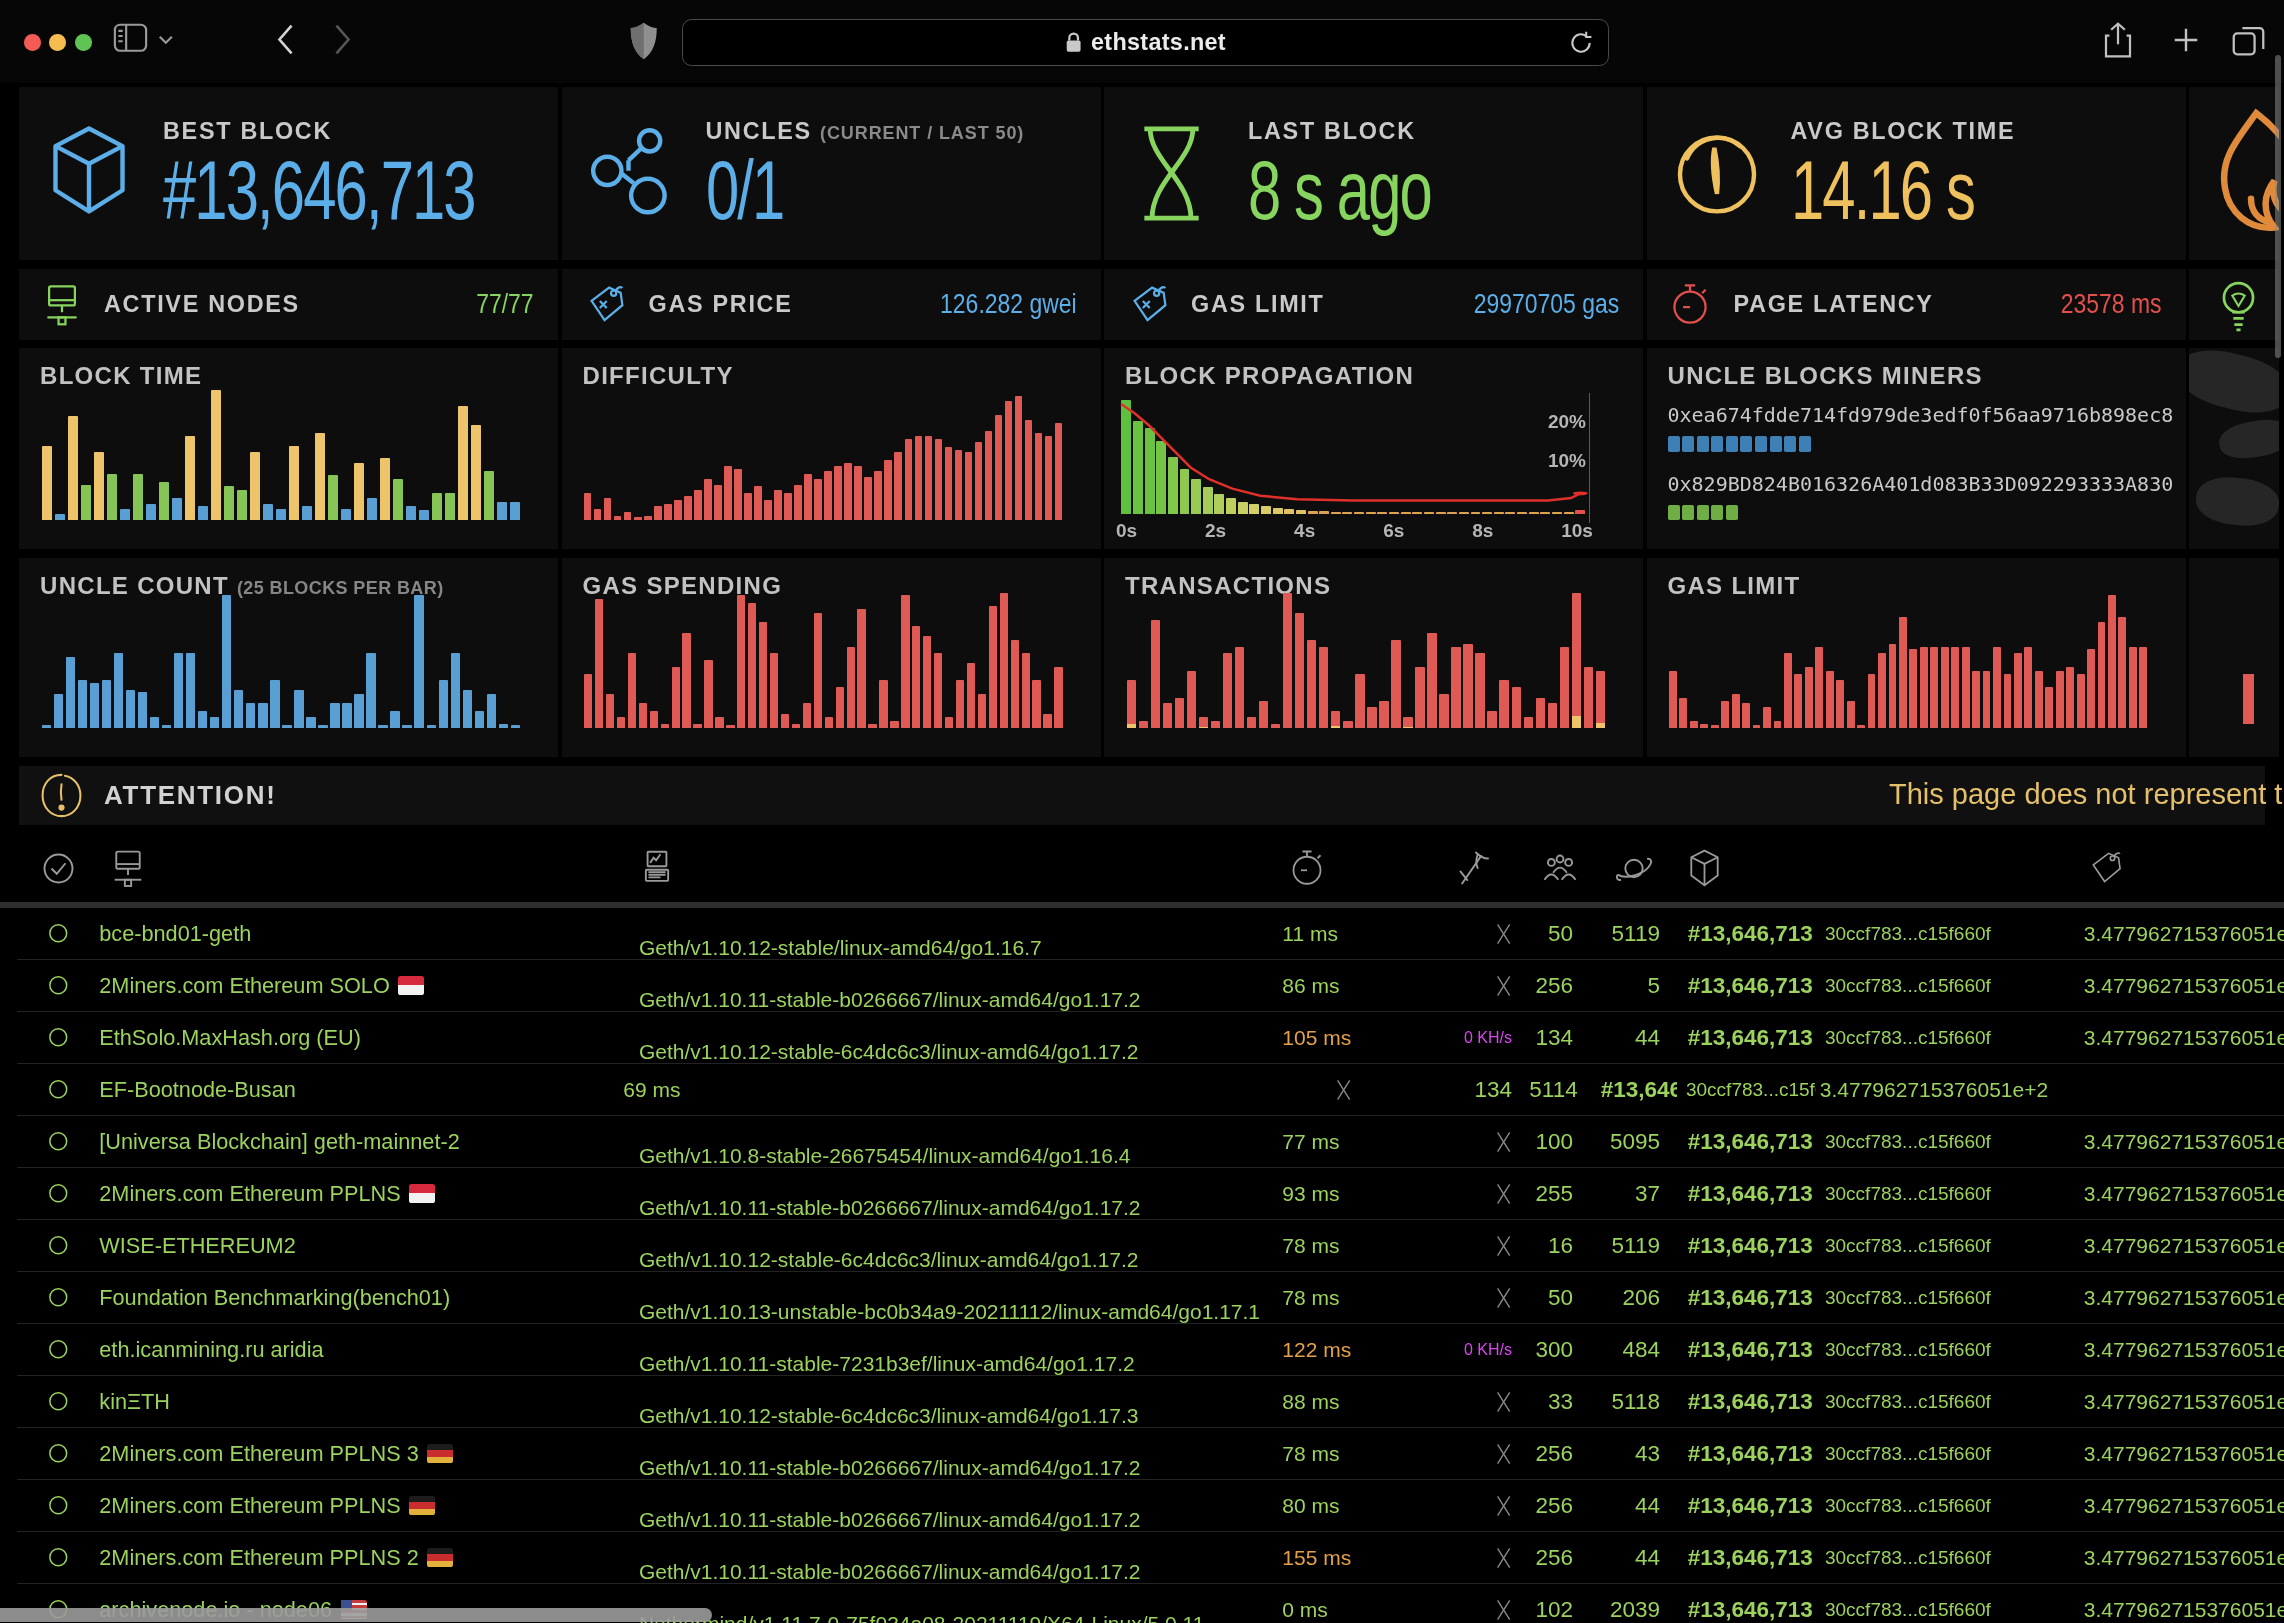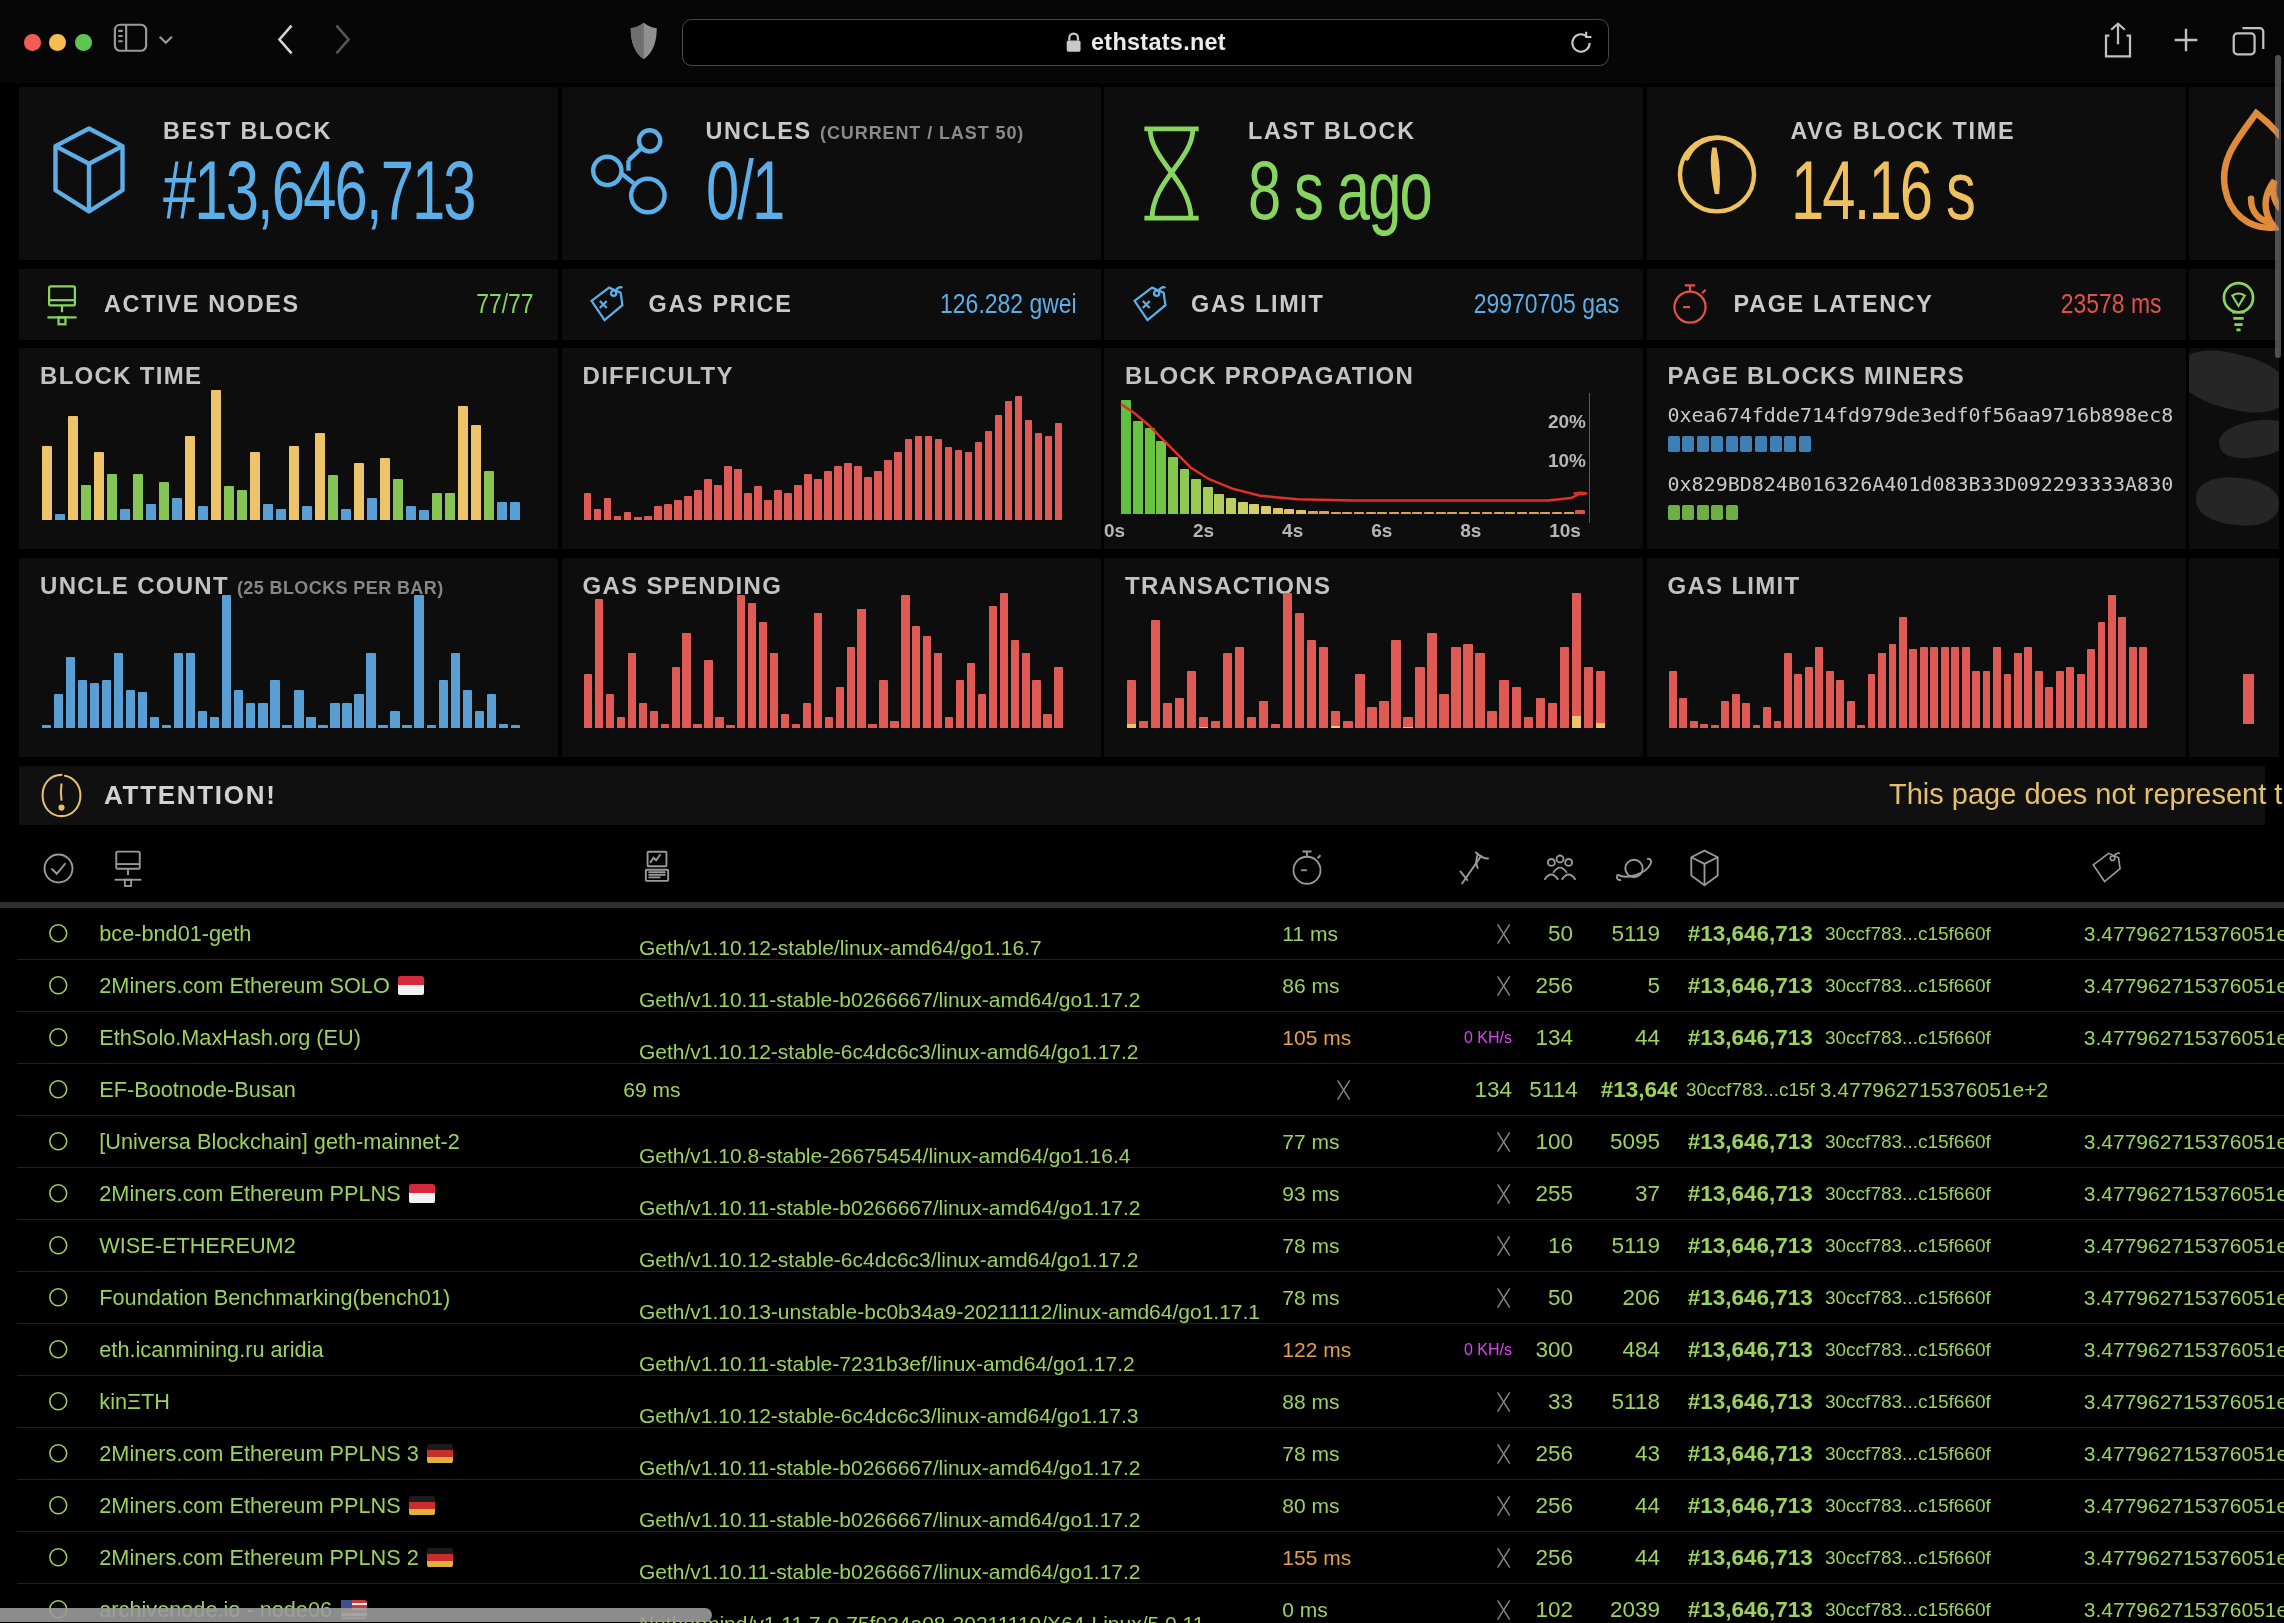--- a/index.html
+++ b/index.html
@@ -36,21 +36,21 @@
   .ctitle{position:absolute;left:21px;top:14px;font-size:24px;font-weight:bold;color:#c2c2c2;letter-spacing:1.3px;white-space:nowrap;}
   .ctitle .sub{font-size:18px;color:#868686;letter-spacing:0.4px;}
   .bars{position:absolute;left:22.5px;right:38px;bottom:29.5px;height:135px;display:flex;align-items:flex-end;gap:2.6px;}
   .cbar{flex:1;border-radius:0.9px 0.9px 0 0;min-height:1.7px;}
   
   #prop-plot{position:absolute;left:17.3px;top:52px;width:464px;height:114px;}
   #prop-bars{position:absolute;inset:0;display:flex;align-items:flex-end;gap:1.7px;}
   #prop-line-svg{position:absolute;inset:-3.5px 0 0 0;width:100%;height:calc(100% + 3.5px);overflow:visible;}
   #prop-axis{position:absolute;left:485px;top:45px;height:130px;border-left:1.7px solid #5a5a5a;}
   .ptick{position:absolute;right:57px;font-size:19px;font-weight:bold;color:#b5b5b5;}
-  .pxlabels{position:absolute;left:0;top:172px;width:477px;display:flex;justify-content:space-between;
+  .pxlabels{position:absolute;left:12px;top:172px;width:477px;display:flex;justify-content:space-between;
     font-size:19px;font-weight:bold;color:#b5b5b5;}
   
   .miner{margin:0 0 0 0;}
   .maddr{font-family:"DejaVu Sans Mono",monospace;font-size:20px;color:#c9c9c9;white-space:nowrap;}
   .mcount{font-size:21.7px;font-weight:bold;margin-left:12px;}
   .msquares{display:flex;gap:2.6px;margin-top:7.8px;}
   .msq{width:12px;height:15.6px;border-radius:1.7px;}
   
   #attention{position:absolute;left:19px;top:766px;width:2246px;height:59px;background:#101010;display:flex;align-items:center;overflow:visible;}
   #attention .lab{font-size:26px;font-weight:bold;color:#d2d2d2;letter-spacing:1.7px;margin-left:21px;}
@@ -445,21 +445,21 @@
       <span>0s</span>
         <span>2s</span>
       <span>4s</span>
         <span>6s</span>
       <span>8s</span>
         <span>10s</span>
     </div>
   </div>
 
   <div class="panel">
-    <div class="ctitle">PAGE BLOCKS MINERS</div>
+    <div class="ctitle">UNCLE BLOCKS MINERS</div>
     <div class="abs" style="left:21px;top:54px;right:8.7px;">
         <div class="miner" style="margin-bottom: 19px;">
           <div><span class="maddr">0xea674fdde714fd979de3edf0f56aa9716b898ec8</span><span class="mcount" style="color:#4aa3df">10</span></div>
           <div class="msquares">
             <span class="msq" style="background:#3e7fb5"></span>
             <span class="msq" style="background:#3e7fb5"></span>
             <span class="msq" style="background:#3e7fb5"></span>
             <span class="msq" style="background:#3e7fb5"></span>
             <span class="msq" style="background:#3e7fb5"></span>
             <span class="msq" style="background:#3e7fb5"></span>

